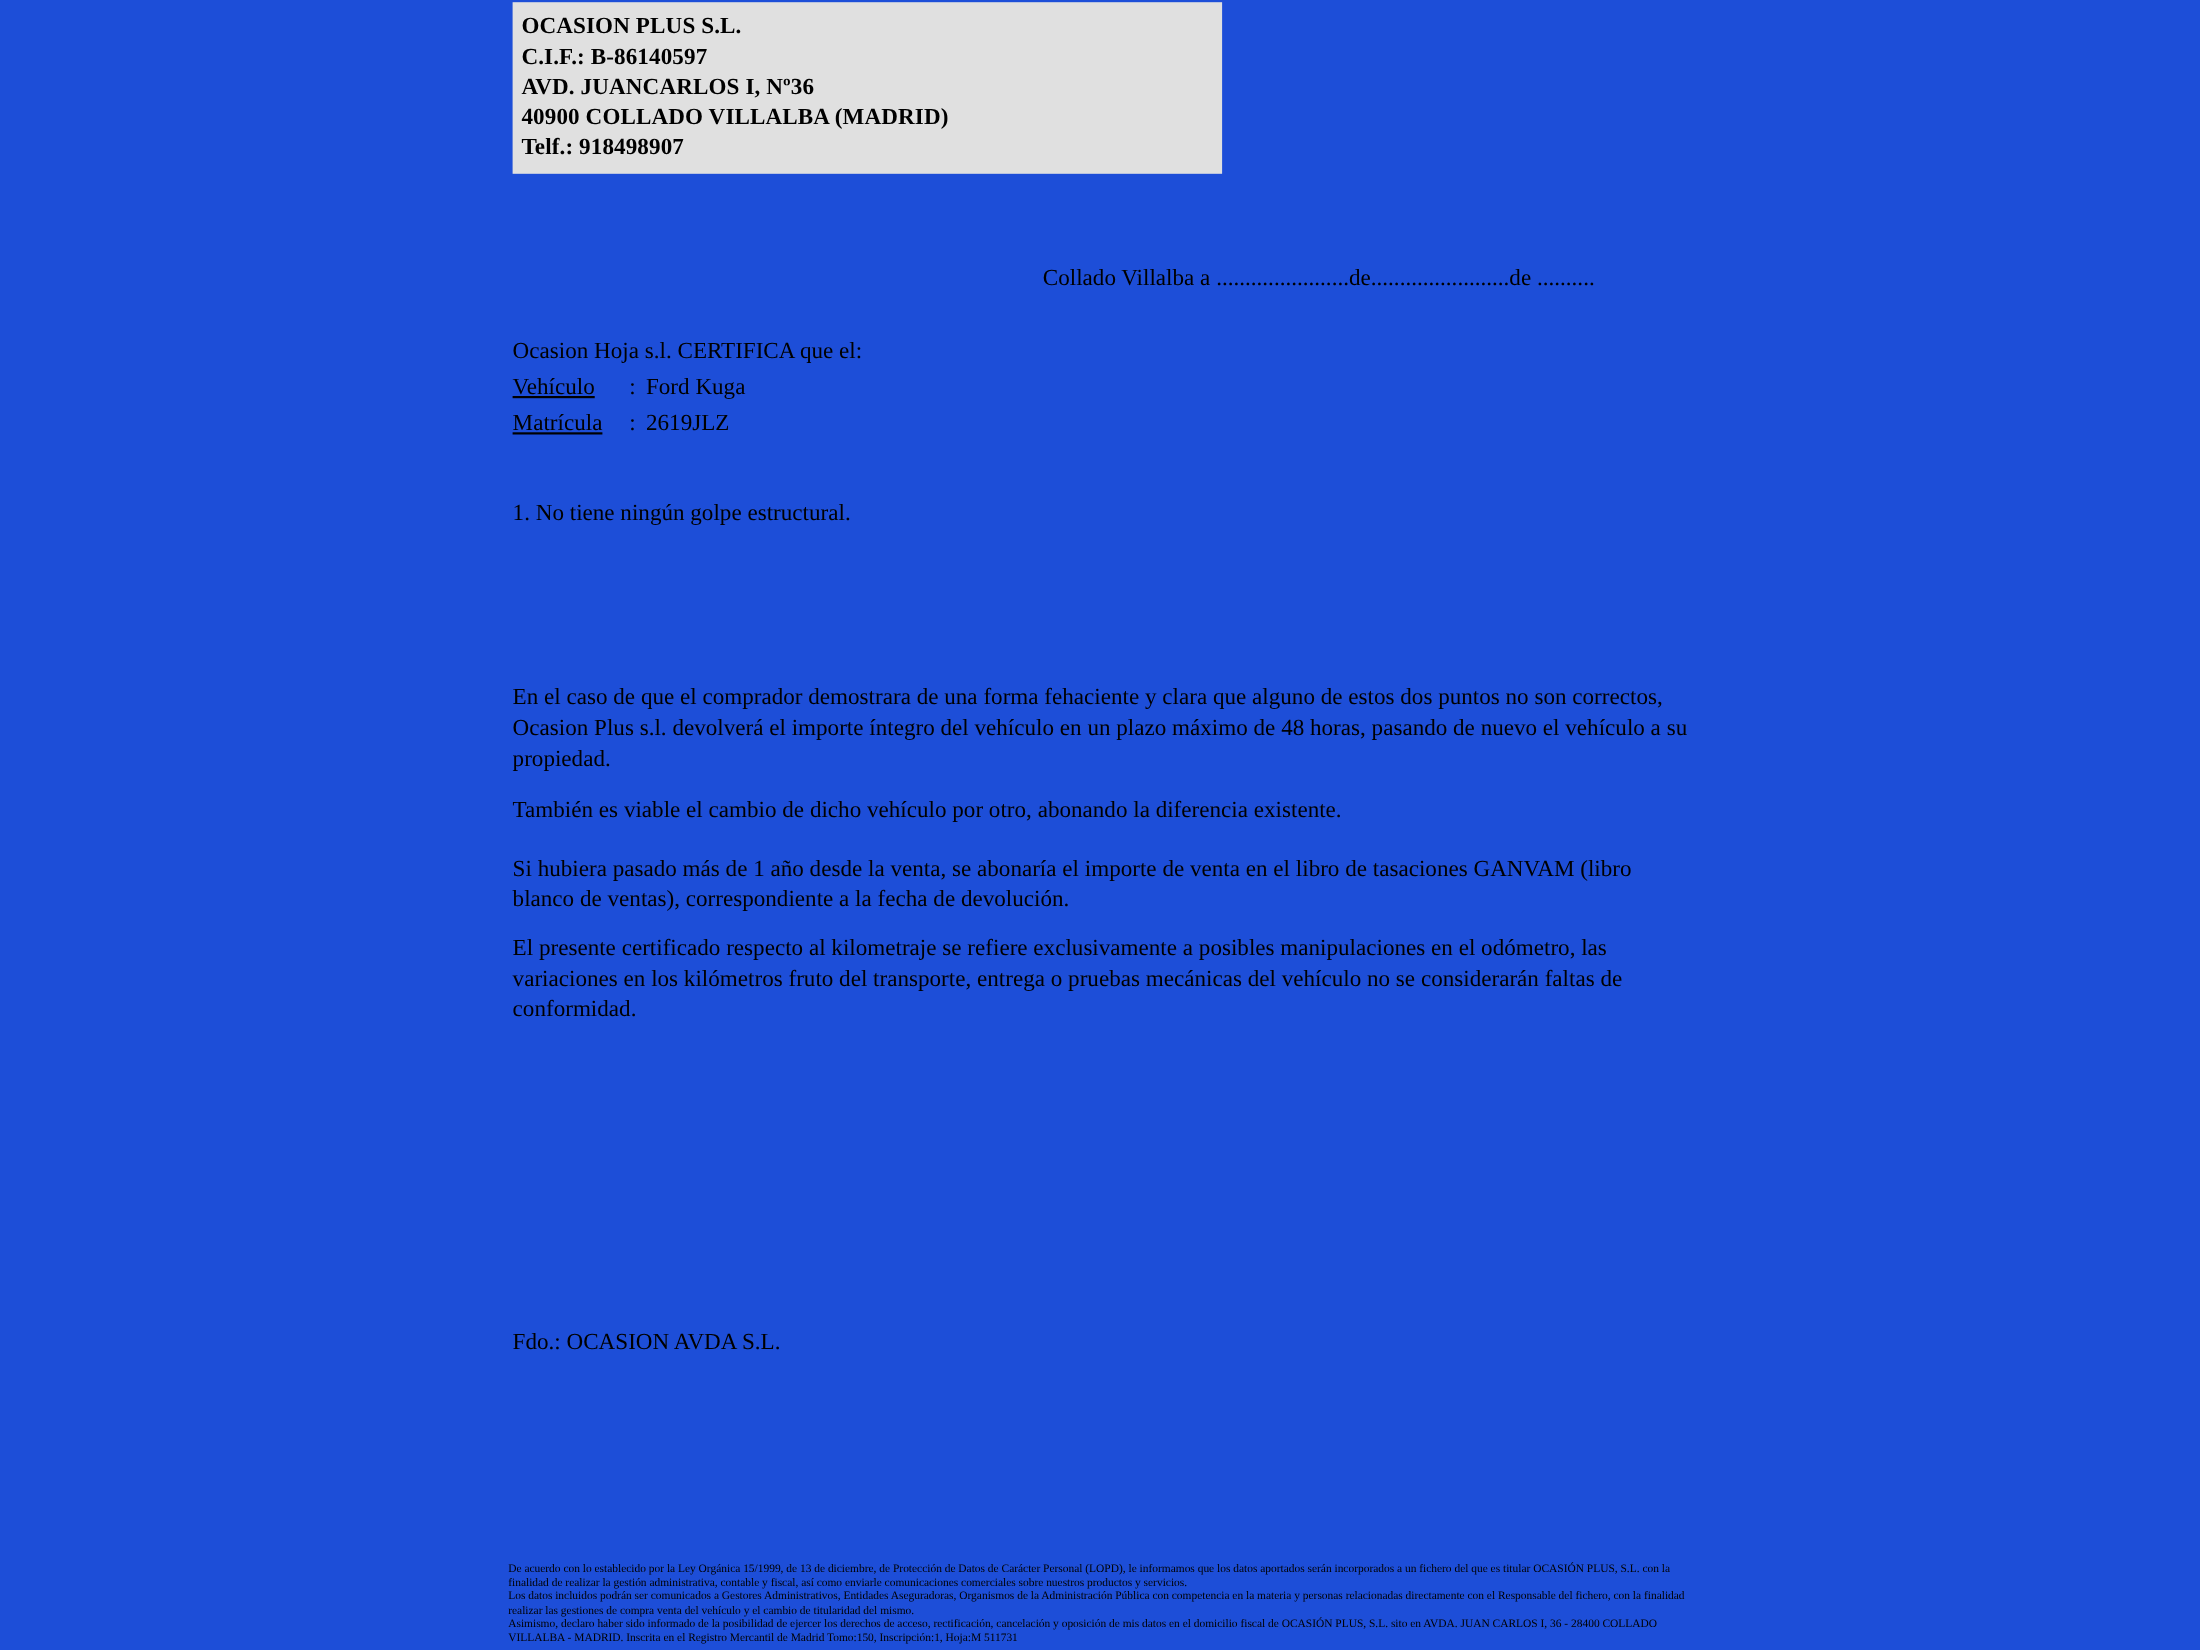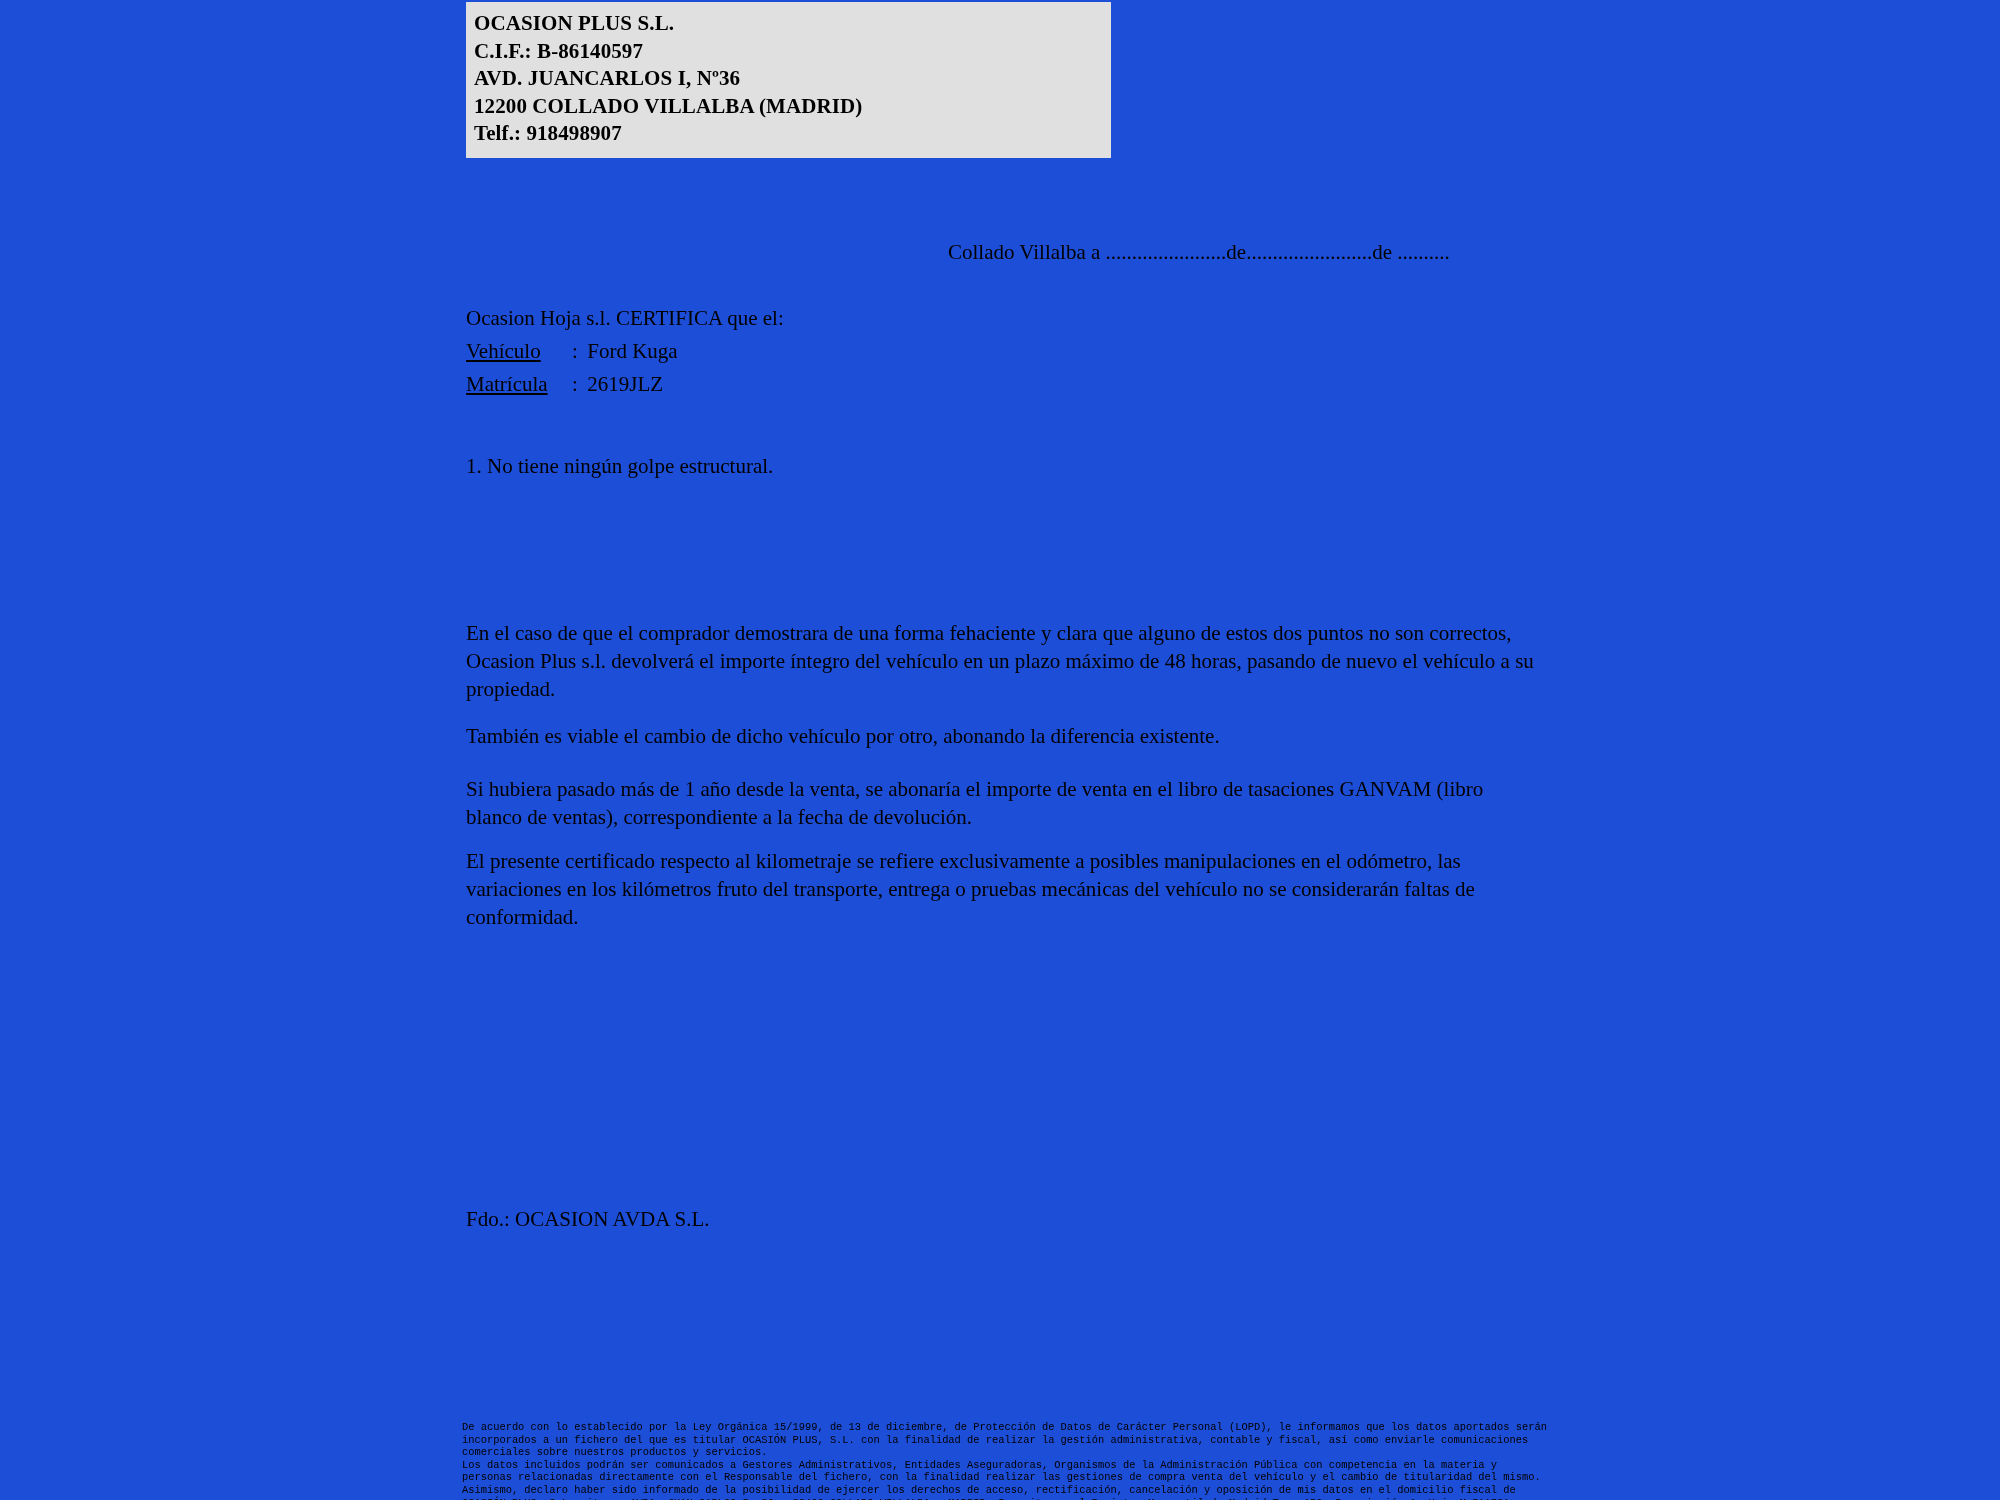--- a/index.html
+++ b/index.html
@@ -110,33 +110,32 @@
     position: absolute;
     left: 462px;
     top: 1421px;
     width: 1085px;
     font-size: 10.4px;
     line-height: 12.6px;
     color: #000000;
   }
   .legal p {
     margin: 0;
-    font-family: Liberation Mono, monospace;
   }
 </style>
 </head>
 <body>
 
 <div class="page">
 
   <div class="letterhead">
     <div class="lh-line">OCASION PLUS S.L.</div>
     <div class="lh-line">C.I.F.: B-86140597</div>
     <div class="lh-line">AVD. JUANCARLOS I, Nº36</div>
-    <div class="lh-line">12200 COLLADO VILLALBA (MADRID)</div>
+    <div class="lh-line">40900 COLLADO VILLALBA (MADRID)</div>
     <div class="lh-line">Telf.: 918498907</div>
   </div>
 
   <div class="date-line">Collado Villalba a .......................de........................de ..........</div>
 
   <div class="certifica">
     <div>Ocasion Hoja s.l. CERTIFICA que el:</div>
     <div class="field-row">
       <span class="field-label">Vehículo</span><span class="field-sep">:</span> <span>Ford Kuga</span>
     </div>

